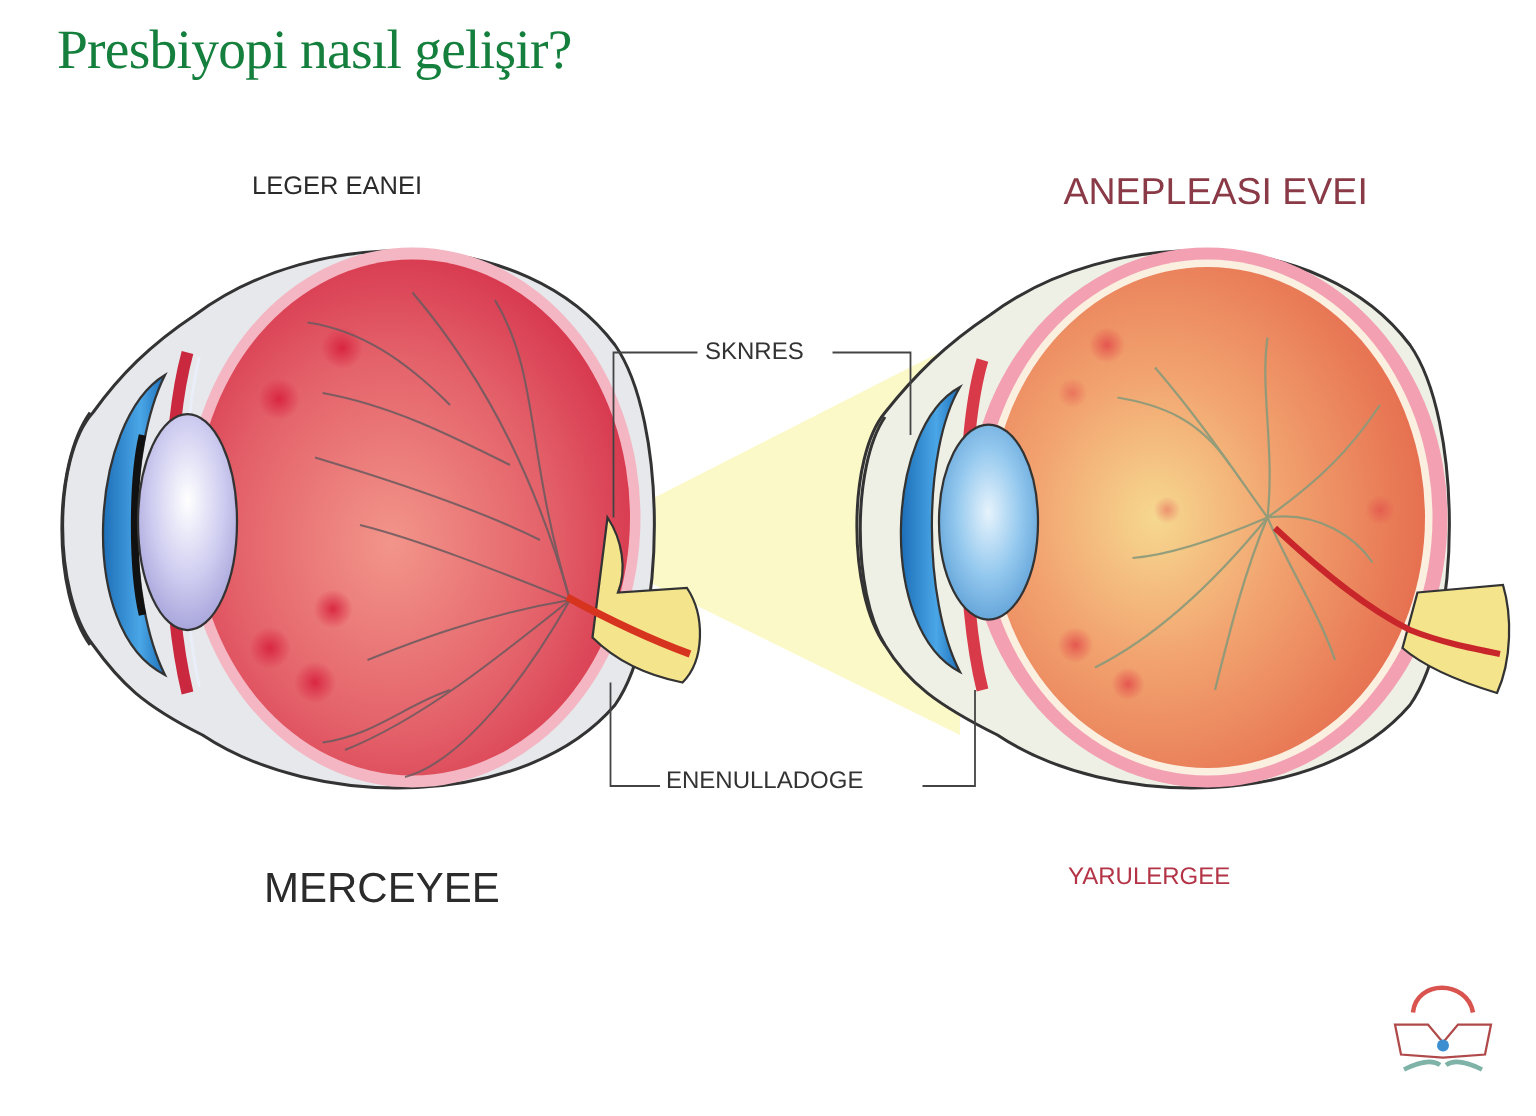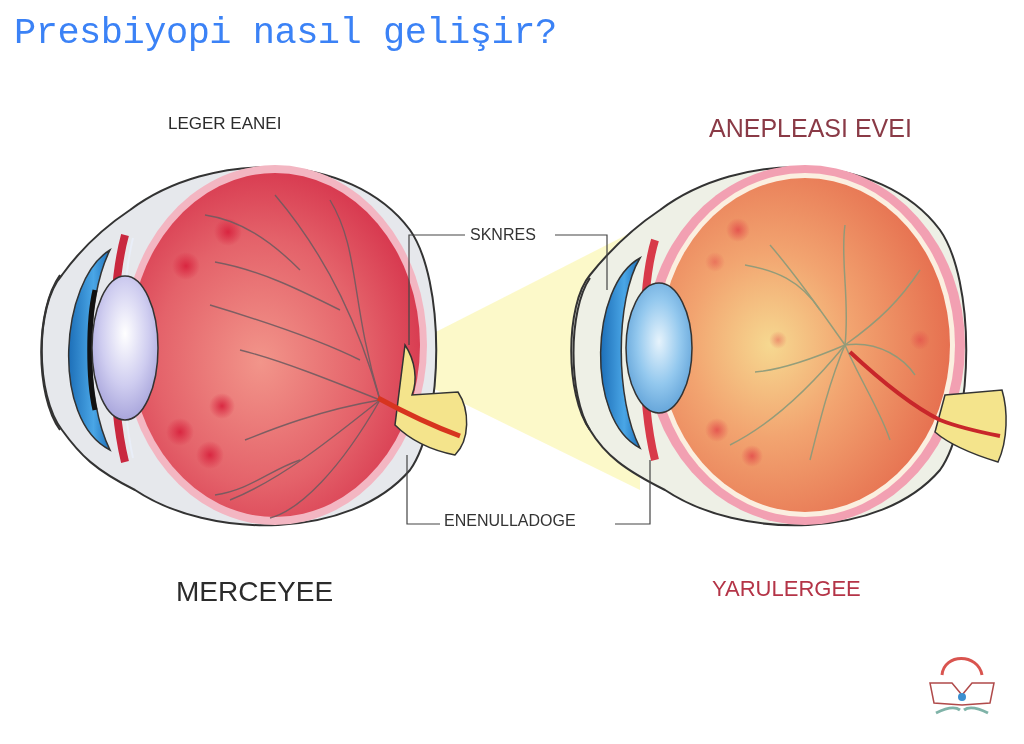--- a/index.html
+++ b/index.html
@@ -1,22 +1,22 @@
 <!DOCTYPE html>
 <html><head>
 <meta charset="utf-8">
 <style>
   html, body { margin:0; padding:0; }
   body { width:1024px; height:744px; background:#ffffff; position:relative; overflow:hidden; font-family:"DejaVu Sans", sans-serif; }
-  .title { position:absolute; left:14px; top:12px; font-size:37px; color:#3b82f6; font-family:Liberation Mono, monospace; letter-spacing:-0.5px; margin:0; font-weight:normal; }
+  .title { position:absolute; left:38px; top:12px; font-size:37px; color:#15803d; font-family:Liberation Serif, serif; letter-spacing:-0.5px; margin:0; font-weight:normal; }
   .lbl { position:absolute; font-family:"Liberation Sans", sans-serif; white-space:nowrap; }
   .top-left-label { left:168px; top:114px; font-size:17px; color:#2b2b2b; }
   .top-right-label { left:709px; top:114px; font-size:25px; color:#8a3a46; }
   .bottom-left-label { left:176px; top:576px; font-size:28px; color:#2b2b2b; }
-  .bottom-right-label { left:712px; top:576px; font-size:22px; color:#b43447; }
+  .bottom-right-label { left:712px; top:576px; font-size:16px; color:#b43447; }
   .callout { position:absolute; font-family:"Liberation Sans", sans-serif; font-size:16px; color:#333; background:#fff; padding:0 4px; white-space:nowrap;text-align:center; }
   .callout-top { left:466px; top:226px; }
   .callout-bottom { left:440px; top:512px; }
   svg.scene { position:absolute; left:0; top:0; }
 </style>
 </head>
 <body>
 
 <h1 class="title">Presbiyopi nasıl gelişir?</h1>
 

